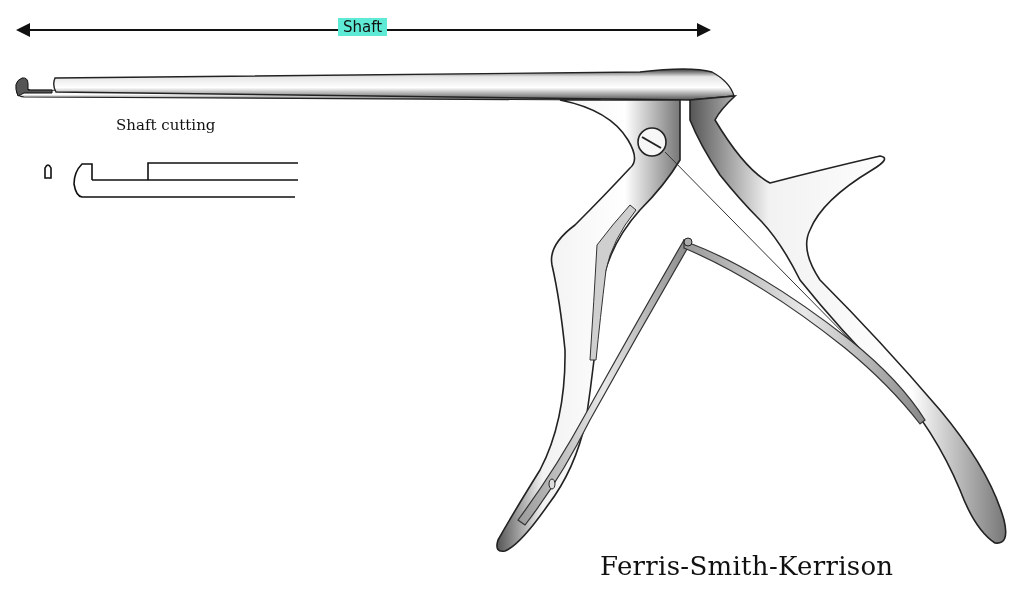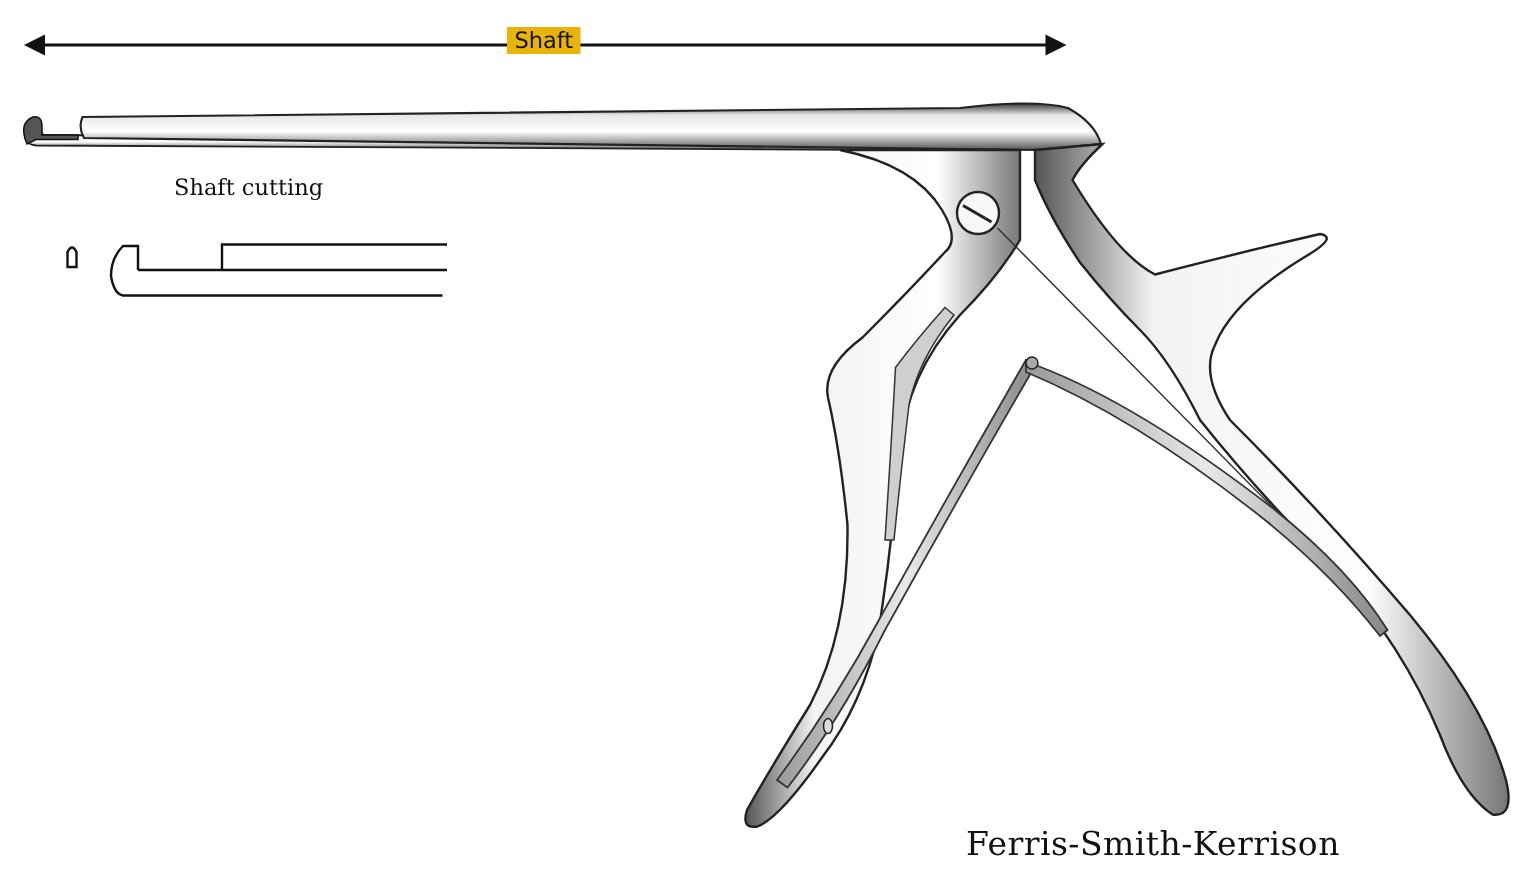--- a/index.html
+++ b/index.html
@@ -1,21 +1,21 @@
 <!DOCTYPE html>
 <html><head>
 <meta charset="utf-8">
 <style>
   html, body { margin:0; padding:0; background:#ffffff; }
   body { width:1024px; height:591px; position:relative; overflow:hidden; font-family:"DejaVu Sans", sans-serif; }
   #canvas { position:absolute; left:0; top:0; width:1024px; height:591px; }
   .lbl { position:absolute; color:#111; white-space:nowrap; }
-  #shaft-label { left:338px; top:18px; font-family:"DejaVu Sans", sans-serif; font-size:15px; background:#eab308; padding:0 5px; }
+  #shaft-label { left:338px; top:18px; font-family:"DejaVu Sans", sans-serif; font-size:15px; background:#5eead4; padding:0 5px; }
   #upward-label { left:116px; top:116px; font-family:"DejaVu Serif", serif; font-size:15px; }
-  #model-label { left:644px; top:551px; font-family:"DejaVu Serif", serif; font-size:22px; letter-spacing:0.3px; }
+  #model-label { left:600px; top:551px; font-family:"DejaVu Serif", serif; font-size:26px; letter-spacing:0.3px; }
 </style>
 </head>
 <body>
 
 <svg id="canvas" width="1024" height="591" viewBox="0 0 1024 591" xmlns="http://www.w3.org/2000/svg">
   <defs>
     <linearGradient id="gShaft" x1="0" y1="0" x2="0" y2="1">
       <stop offset="0" stop-color="#3a3a3a"></stop>
       <stop offset="0.25" stop-color="#e6e6e6"></stop>
       <stop offset="0.6" stop-color="#ffffff"></stop>

